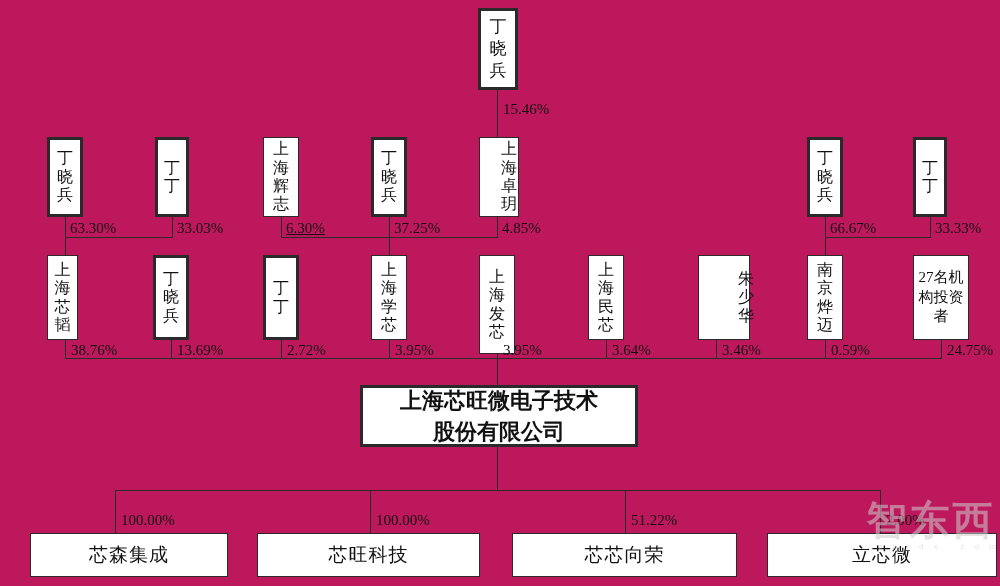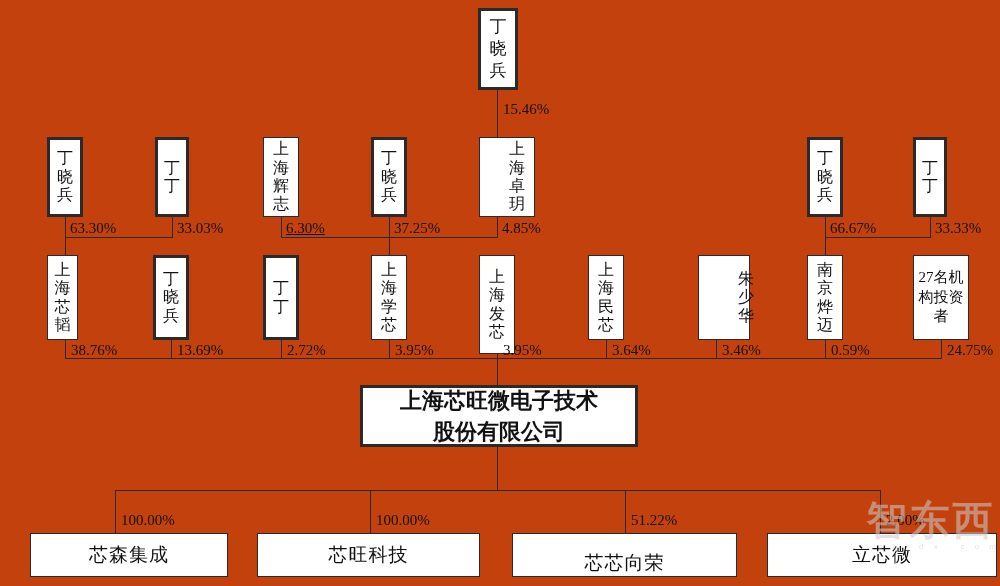--- a/index.html
+++ b/index.html
@@ -1,17 +1,17 @@
 <!DOCTYPE html>
 <html><head>
 <meta charset="utf-8">
 <style>
   html,body{margin:0;padding:0;background:#ffffff;}
   .stage{
-    position:relative;width:1000px;height:586px;background:#c2410c;overflow:hidden;
+    position:relative;width:1000px;height:586px;background:#be185d;overflow:hidden;
     font-family:"Liberation Serif","DejaVu Serif",serif;color:#111111;
   }
   .vline{position:absolute;width:1px;background:#2a2a2a;}
   .hline{position:absolute;height:1px;background:#2a2a2a;}
   .node{
     position:absolute;border:1px solid #2a2a2a;background:#ffffff;
     display:flex;align-items:center;justify-content:center;text-align:center;
     box-sizing:border-box;z-index:2;
   }
   .node.bold{border-width:3px;}
@@ -86,21 +86,21 @@
   </div>
   <div class="node bold" style="left:155px;top:137px;width:34px;height:80px;">
     <span class="vlabel">丁丁</span>
   </div>
   <div class="node" style="left:263px;top:137px;width:36px;height:80px;">
     <span class="vlabel">上海辉志</span>
   </div>
   <div class="node bold" style="left:371px;top:137px;width:36px;height:80px;">
     <span class="vlabel">丁晓兵</span>
   </div>
-  <div class="node" style="left:479px;top:137px;width:56px;height:80px;padding-left:20px;">
+  <div class="node" style="left:479px;top:137px;width:40px;height:80px;padding-left:20px;">
     <span class="vlabel">上海卓玥</span>
   </div>
   <div class="node bold" style="left:807px;top:137px;width:36px;height:80px;">
     <span class="vlabel">丁晓兵</span>
   </div>
   <div class="node bold" style="left:913px;top:137px;width:34px;height:80px;">
     <span class="vlabel">丁丁</span>
   </div>
   <div class="pct" style="left:70px;top:220px;">63.30%</div>
   <div class="pct" style="left:177px;top:220px;">33.03%</div>
@@ -156,21 +156,21 @@
   <div class="pct" style="left:376px;top:512px;">100.00%</div>
   <div class="pct" style="left:631px;top:512px;">51.22%</div>
   <div class="pct" style="left:886px;top:512px;">2.00%</div>
 
   <div class="node subbox" style="left:30px;top:533px;width:198px;height:44px;">
     <span>芯森集成</span>
   </div>
   <div class="node subbox" style="left:257px;top:533px;width:223px;height:44px;">
     <span>芯旺科技</span>
   </div>
-  <div class="node subbox" style="left:512px;top:533px;width:225px;height:44px;align-items:flex-end;">
+  <div class="node subbox" style="left:512px;top:533px;width:225px;height:44px;">
     <span>芯芯向荣</span>
   </div>
   <div class="node subbox" style="left:767px;top:533px;width:230px;height:44px;">
     <span>立芯微</span>
   </div>
 
   <div class="watermark">
     <div class="wm-main">智东西</div>
     <div class="wm-sub">z h i d x . c o m</div>
   </div>

